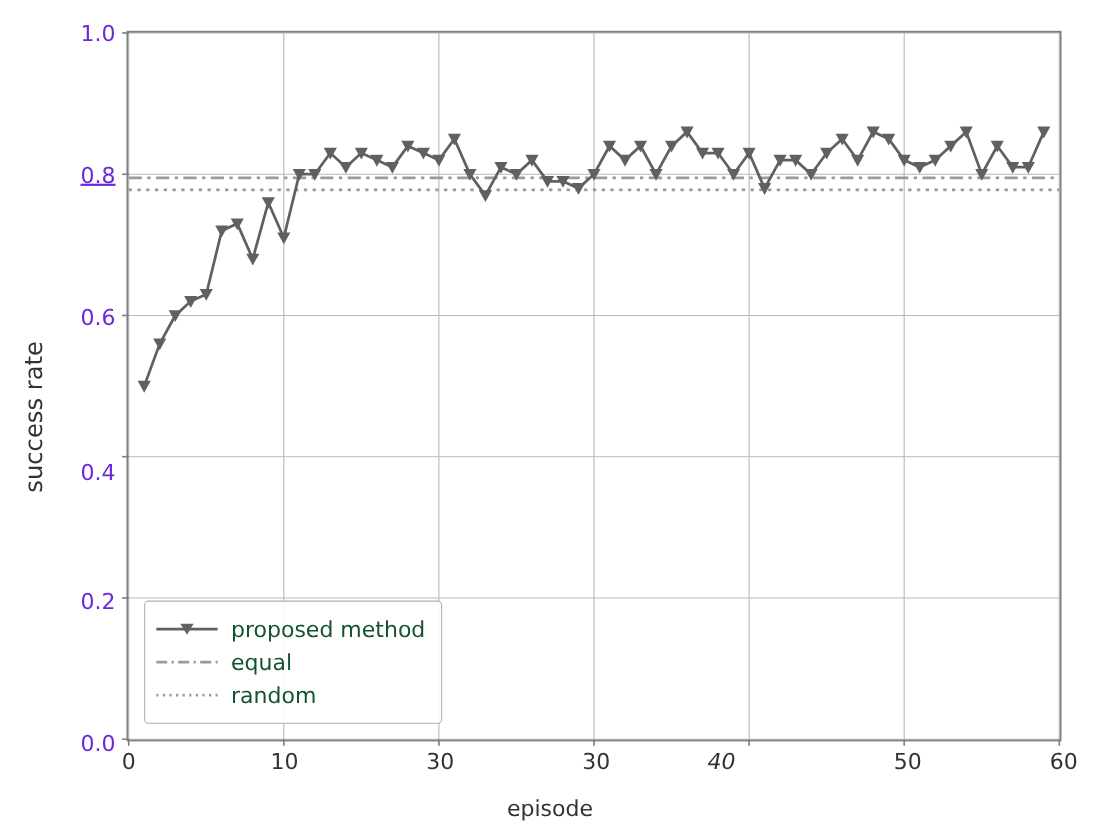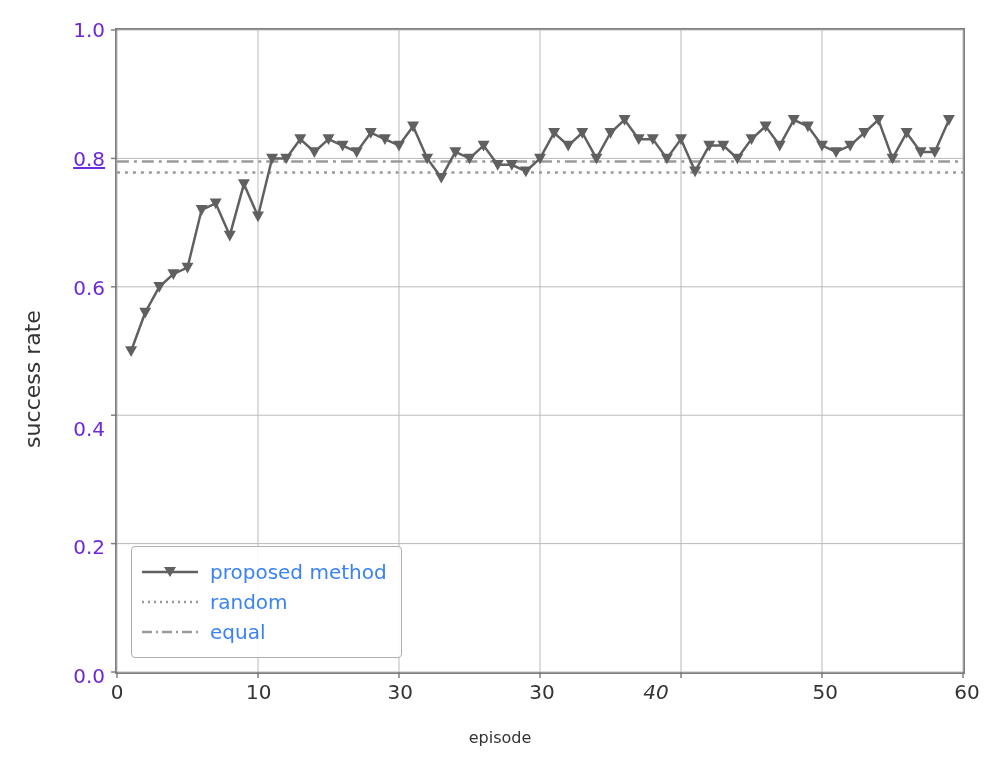--- a/index.html
+++ b/index.html
@@ -41,21 +41,21 @@
     transform-origin: center center;
     font-size: 22px;
     color: #333;
     white-space: nowrap;
   }
   .xlabel {
     position: absolute;
     left: 50%;
     bottom: 10px;
     transform: translateX(-50%);
-    font-size: 16px;
+    font-size: 20px;
     color: #333;
   }
   .tick-label-x {
     position: absolute;
     top: 100%;
     margin-top: 8px;
     transform: translateX(-50%);
     font-size: 20px;
     color: #333;
   }
@@ -69,21 +69,21 @@
   }
   .legend {
     position: absolute;
     left: 14px;
     bottom: 14px;
     background: rgba(255,255,255,0.9);
     border: 1.5px solid #b0b0b0;
     border-radius: 4px;
     padding: 10px 14px 10px 10px;
     font-size: 20px;
-    color: #3b82f6;
+    color: #14532d;
   }
   .legend-row {
     display: flex;
     align-items: center;
     gap: 12px;
     height: 30px;
   }
   .legend-swatch {
     width: 56px;
     height: 22px;
@@ -219,26 +219,26 @@
     <div class="legend">
       <div class="legend-row">
         <svg class="legend-swatch" viewBox="0 0 56 22">
           <line x1="0" y1="11" x2="56" y2="11" stroke="#606060" stroke-width="2.5"></line>
           <path d="M 28 16 L 22 6 L 34 6 Z" fill="#606060"></path>
         </svg>
         <span>proposed method</span>
       </div>
       <div class="legend-row">
         <svg class="legend-swatch" viewBox="0 0 56 22">
+          <line x1="0" y1="11" x2="56" y2="11" stroke="#9a9a9a" stroke-width="2.5" stroke-dasharray="10 4 2 4"></line>
+        </svg>
+        <span>equal</span>
+      </div>
+      <div class="legend-row">
+        <svg class="legend-swatch" viewBox="0 0 56 22">
           <line x1="0" y1="11" x2="56" y2="11" stroke="#9a9a9a" stroke-width="2.5" stroke-dasharray="2 4"></line>
         </svg>
         <span>random</span>
       </div>
-      <div class="legend-row">
-        <svg class="legend-swatch" viewBox="0 0 56 22">
-          <line x1="0" y1="11" x2="56" y2="11" stroke="#9a9a9a" stroke-width="2.5" stroke-dasharray="10 4 2 4"></line>
-        </svg>
-        <span>equal</span>
-      </div>
     </div>
   </div>
 
 </div>
 
 </body></html>

